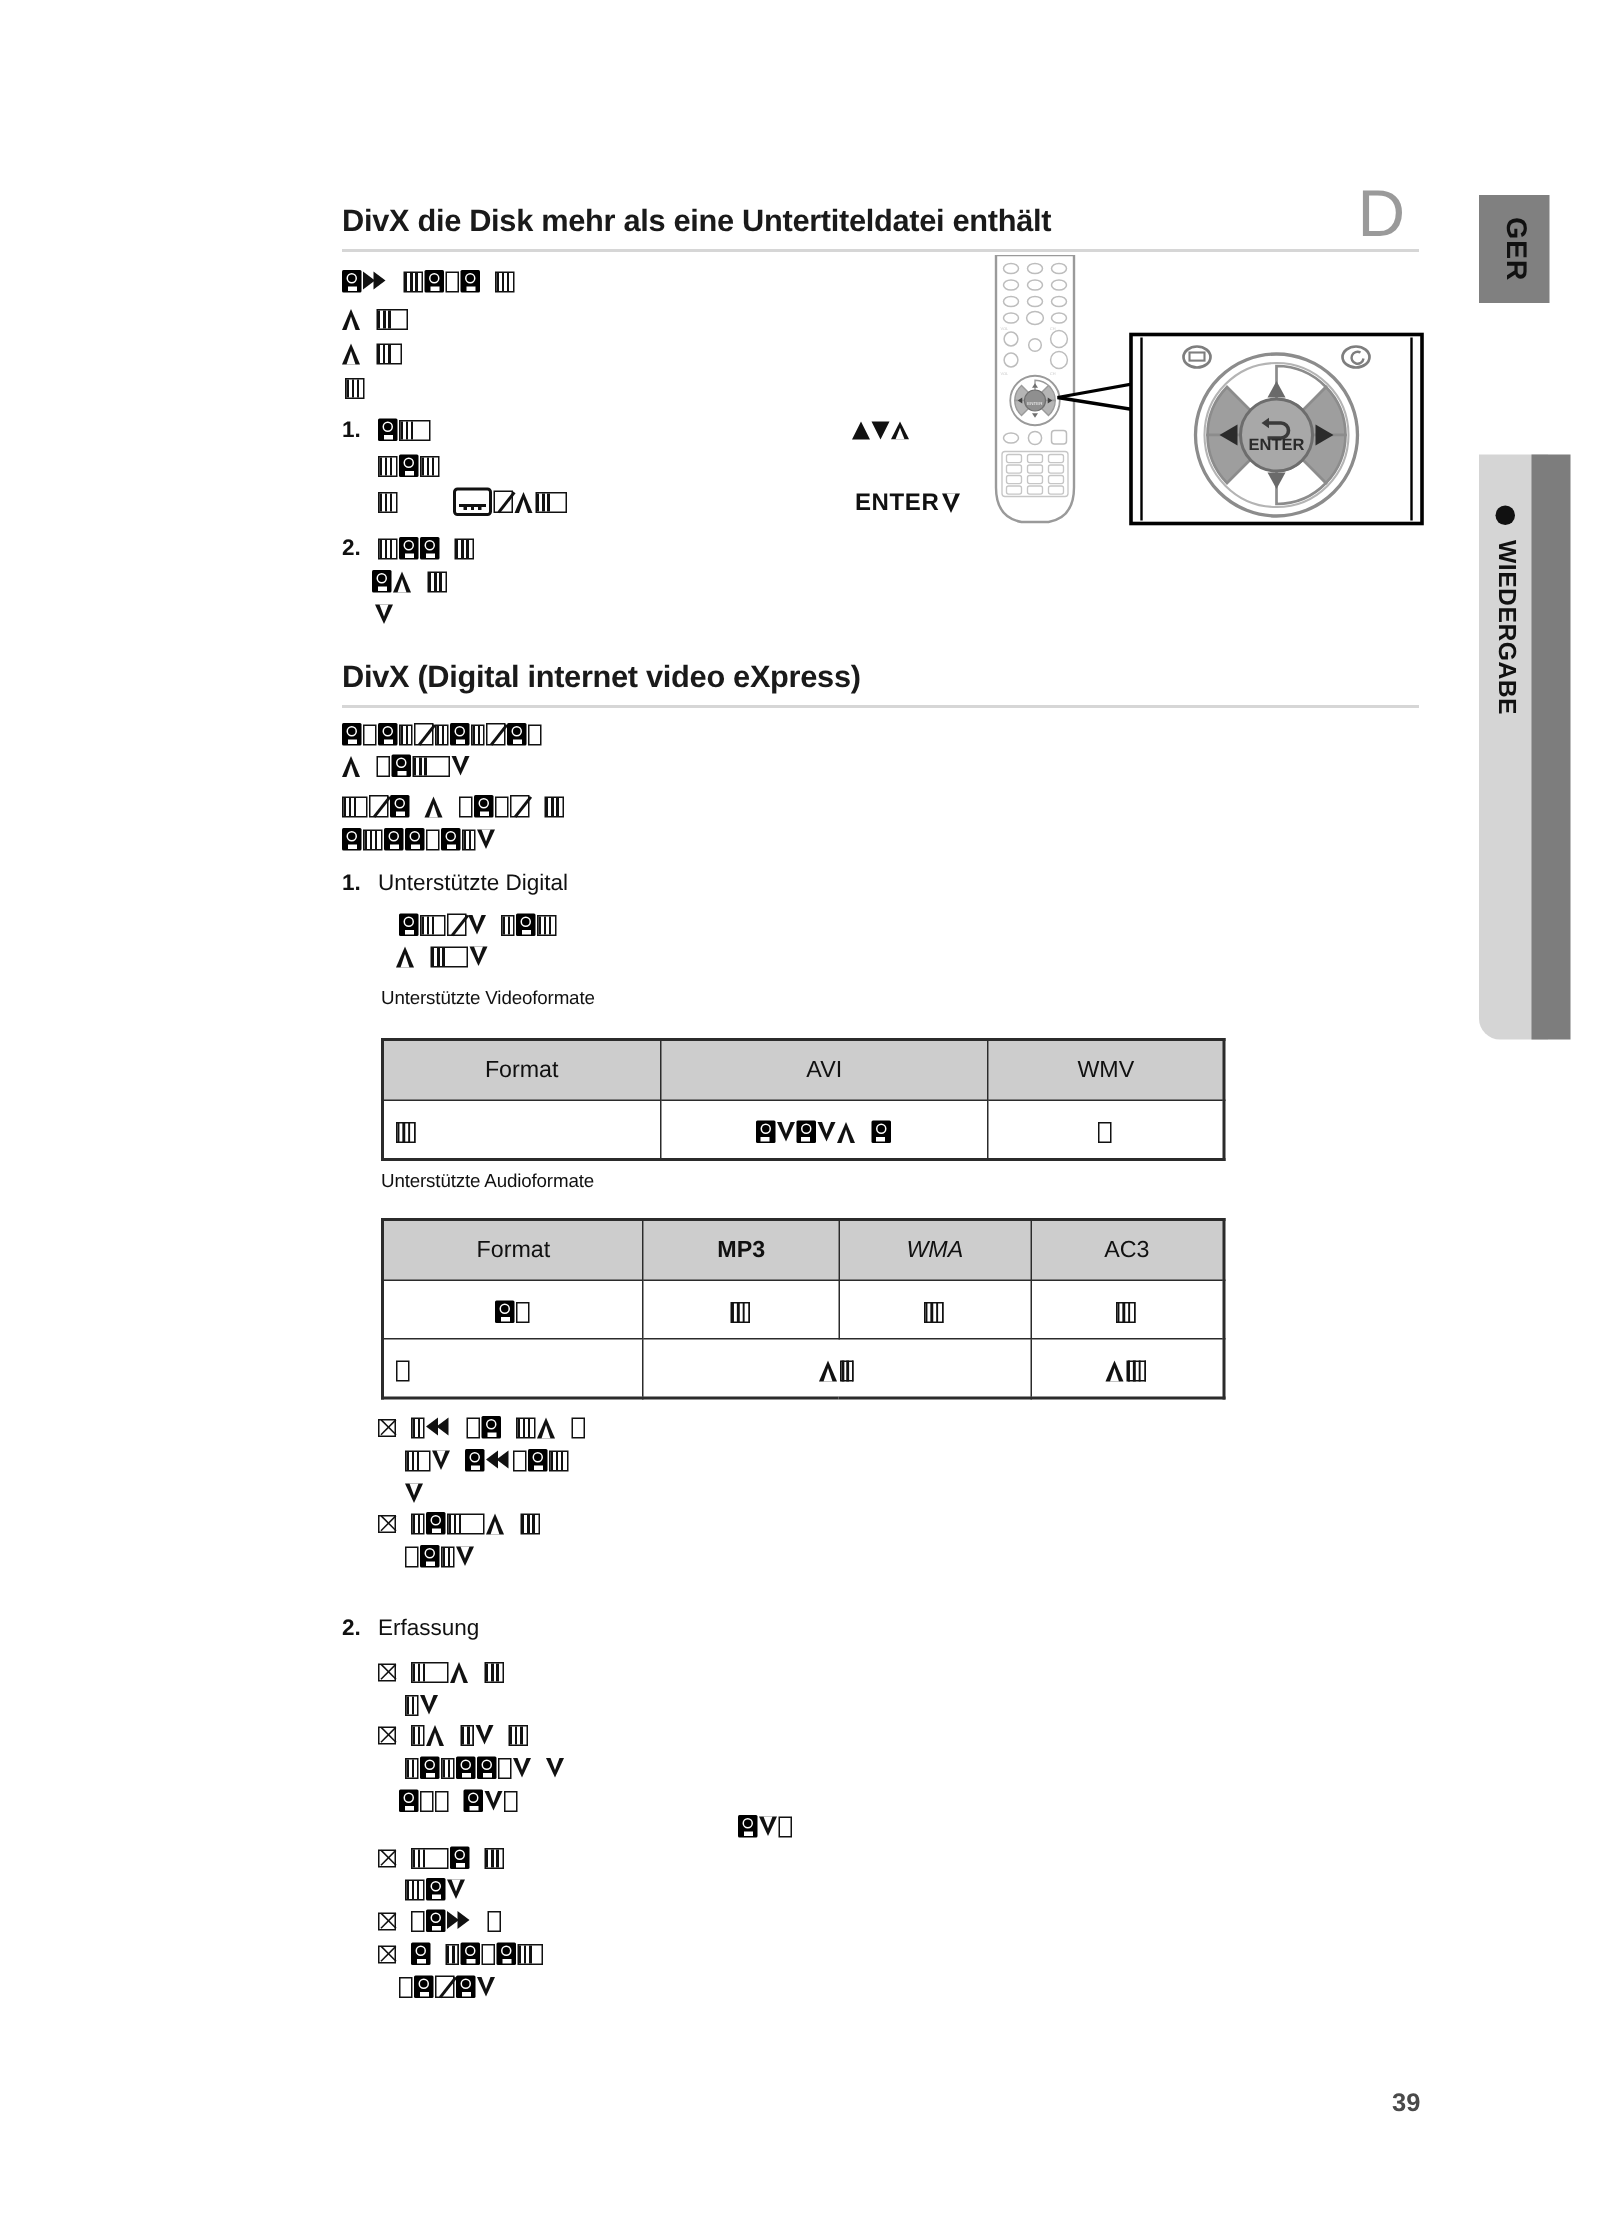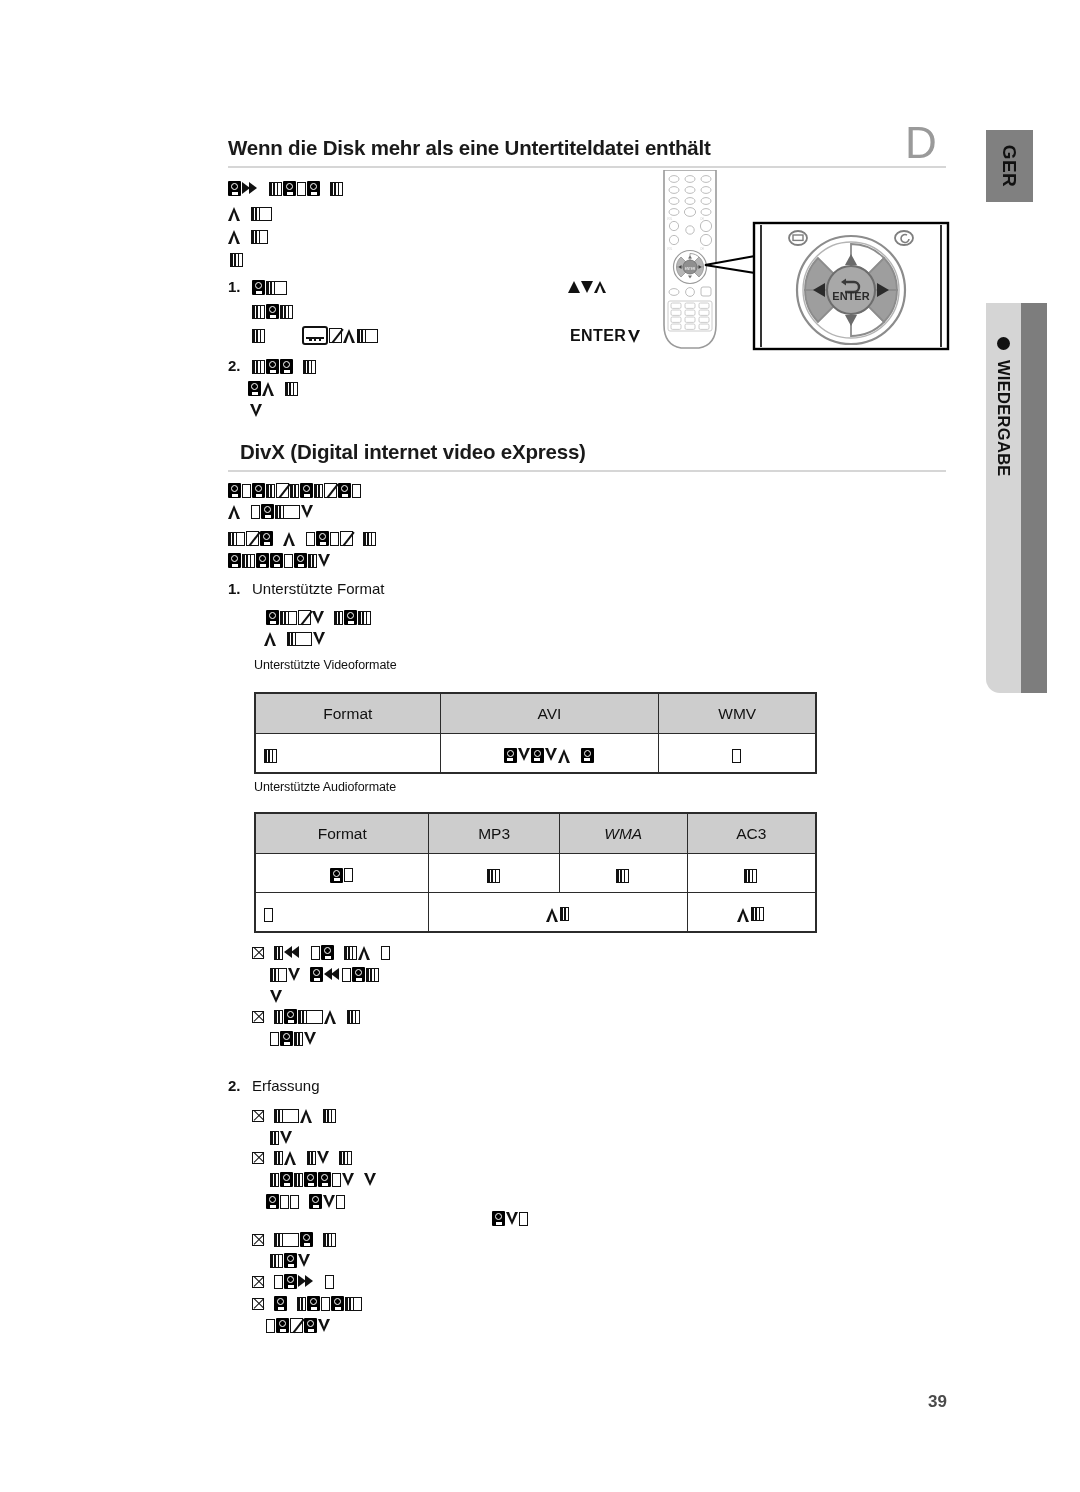--- a/index.html
+++ b/index.html
@@ -188,21 +188,21 @@
   .remote-wrap{position:absolute;}
   .pagenum{
     position:absolute;font-size:17px;font-weight:bold;color:#4a4a4a;
   }
 </style>
 </head>
 <body>
 
 <div class="page">
 
-  <div class="h-sec" style="top:136px;">Wenn die Disk mehr als eine Untertiteldatei enthält</div>
+  <div class="h-sec" style="top:136px;">DivX die Disk mehr als eine Untertiteldatei enthält</div>
   <div class="h-rule" style="top:166px;"></div>
   <div class="disc-letter" style="left:905px;top:121px;">D</div>
 
   <div class="tline" style="left:228px;top:178px;">
     <span class="tofu"><span class="g blk"></span><span class="g ff"></span><span class="sp"></span><span class="g bar n3"></span><span class="g blk"></span><span class="g box"></span><span class="g blk"></span><span class="sp"></span><span class="g bar n3"></span></span>
   </div>
   <div class="tline" style="left:228px;top:203px;">
     <span class="tofu"><span class="g aa"></span><span class="sp"></span><span class="g bar n5"></span></span>
   </div>
   <div class="tline" style="left:228px;top:226px;">
@@ -335,38 +335,38 @@
         <polygon points="191,108.5 191,115.5 186,112" fill="#3a3a3a"></polygon>
         <text x="196" y="130" text-anchor="middle" font-size="11" font-weight="bold" fill="#2b2b2b" font-family="Liberation Sans, sans-serif">ENTER</text>
         <polygon points="196,84 190,95 202,95" fill="#6a6a6a"></polygon>
         <polygon points="196,156 190,145 202,145" fill="#6a6a6a"></polygon>
         <polygon points="158,120 170,113 170,127" fill="#2b2b2b"></polygon>
         <polygon points="234,120 222,113 222,127" fill="#2b2b2b"></polygon>
       </g>
     </svg>
   </div>
 
-  <div class="h-sec" style="top:440px;margin-left:12px;">DivX (Digital internet video eXpress)</div>
+  <div class="h-sec" style="top:440px;">DivX (Digital internet video eXpress)</div>
   <div class="h-rule" style="top:470px;"></div>
 
   <div class="tline" style="left:228px;top:480px;">
     <span class="tofu"><span class="g blk"></span><span class="g box"></span><span class="g blk"></span><span class="g bar n2"></span><span class="g slash"></span><span class="g bar n2"></span><span class="g blk"></span><span class="g bar n2"></span><span class="g slash"></span><span class="g blk"></span><span class="g box"></span></span>
   </div>
   <div class="tline" style="left:228px;top:501px;">
     <span class="tofu"><span class="g aa"></span><span class="sp"></span><span class="g box"></span><span class="g blk"></span><span class="g bar n6"></span><span class="g vv"></span></span>
   </div>
   <div class="tline" style="left:228px;top:528px;">
     <span class="tofu"><span class="g bar n4"></span><span class="g slash"></span><span class="g blk"></span><span class="sp"></span><span class="g aa"></span><span class="sp"></span><span class="g box"></span><span class="g blk"></span><span class="g box"></span><span class="g slash"></span><span class="sp"></span><span class="g bar n3"></span></span>
   </div>
   <div class="tline" style="left:228px;top:550px;">
     <span class="tofu"><span class="g blk"></span><span class="g bar n3"></span><span class="g blk"></span><span class="g blk"></span><span class="g box"></span><span class="g blk"></span><span class="g bar n2"></span><span class="g vv"></span></span>
   </div>
 
   <div class="numlab" style="left:228px;top:580px;">1.</div>
-  <div class="plain" style="left:252px;top:580px;">Unterstützte Format</div>
+  <div class="plain" style="left:252px;top:580px;">Unterstützte Digital</div>
 
   <div class="tline" style="left:266px;top:607px;">
     <span class="tofu"><span class="g blk"></span><span class="g bar n4"></span><span class="g slash"></span><span class="g vv"></span><span class="sp"></span><span class="g bar n2"></span><span class="g blk"></span><span class="g bar n3"></span></span>
   </div>
   <div class="tline" style="left:264px;top:628px;">
     <span class="tofu"><span class="g aa"></span><span class="sp"></span><span class="g bar n6"></span><span class="g vv"></span></span>
   </div>
 
   <div class="small-cap" style="left:254px;top:658px;">Unterstützte Videoformate</div>
 
@@ -390,21 +390,21 @@
     </tr>
   </tbody>
     </table>
 
   <div class="small-cap" style="left:254px;top:780px;text-align:center;">Unterstützte Audioformate</div>
 
   <table class="tbl" style="left:254px;top:812px;width:563px;">
     <tbody>
         <tr>
       <td class="hd" style="width:175px;">Format</td>
-      <td class="hd" style="width:131px;">MP3</td>
+      <td class="hd" style="width:131px;font-weight:bold;">MP3</td>
       <td class="hd" style="width:128px;font-style:italic;">WMA</td>
       <td class="hd" style="width:129px;">AC3</td>
     </tr>
     <tr>
       <td>
         <span class="tofu"><span class="g blk"></span><span class="g box"></span></span>
       </td>
       <td>
         <span class="tofu"><span class="g bar n3"></span></span>
       </td>

